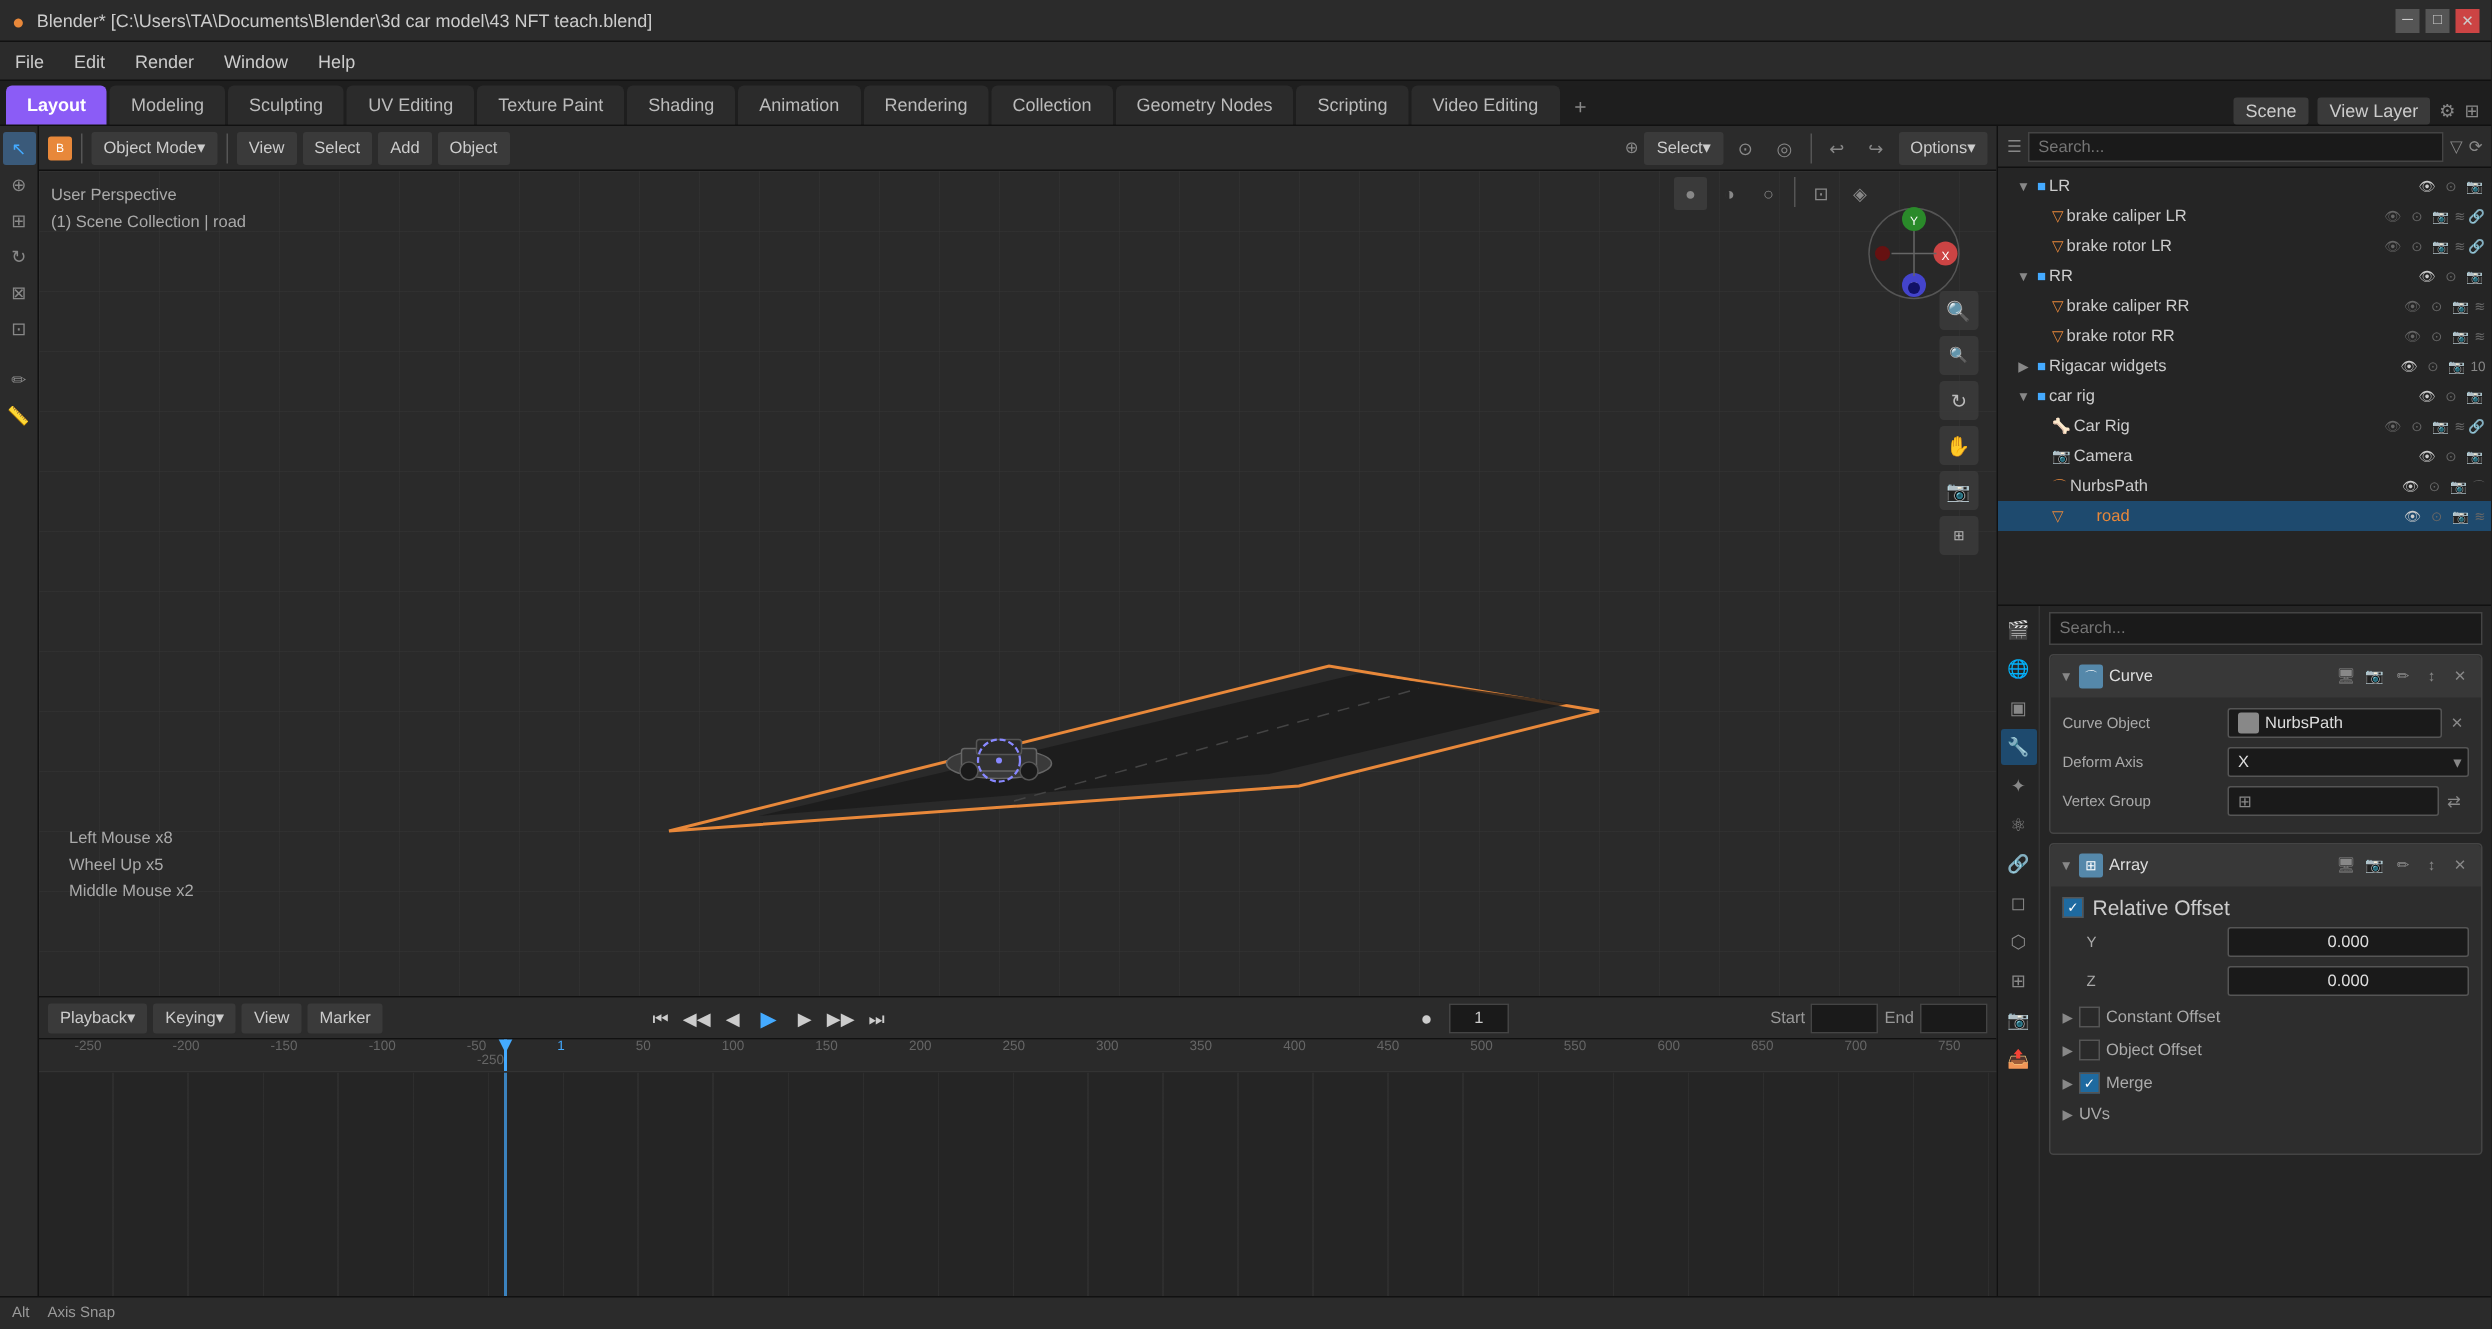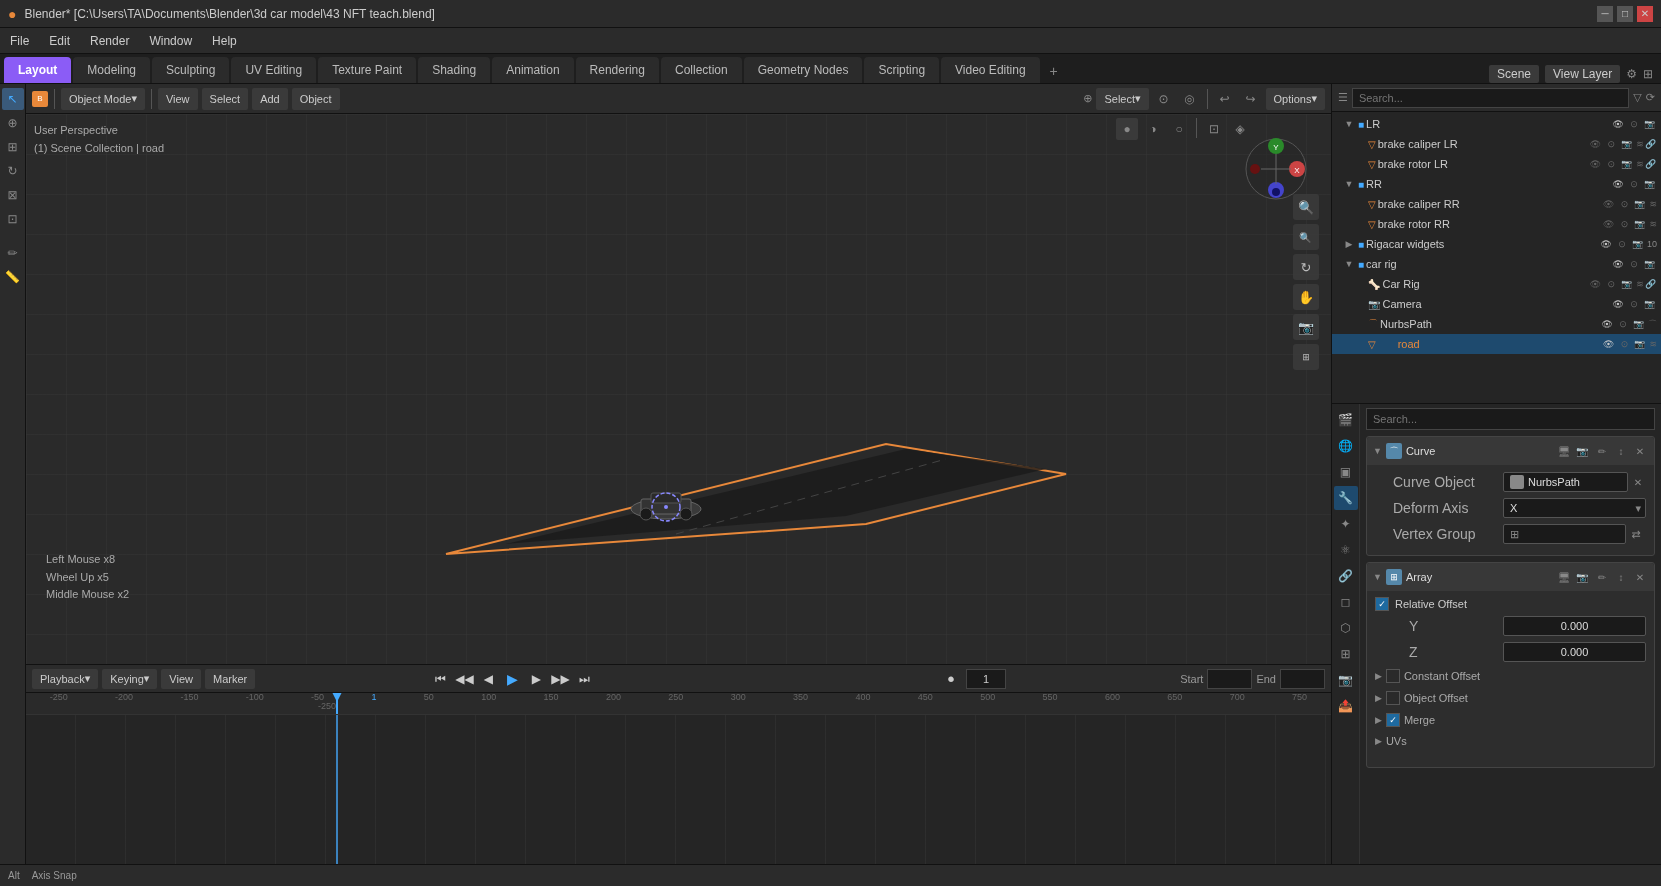--- a/index.html
+++ b/index.html
@@ -396,23 +396,22 @@
     }
     .mod-row {
       display: flex;
       align-items: center;
       margin-bottom: 4px;
       min-height: 22px;
     }
     .mod-label {
       width: 110px;
       color: #aaa;
-      font-size: 14px;
+      font-size: 10px;
       flex-shrink: 0;
-      margin-left: 18px;
     }
     .mod-value {
       flex: 1;
       background: #1a1a1a;
       border: 1px solid #555;
       color: #ddd;
       height: 20px;
       display: flex;
       align-items: center;
       padding: 0 6px;
@@ -1126,21 +1125,21 @@
               <span class="mod-action-icon">↕</span>
               <span class="mod-action-icon">✕</span>
             </div>
           </div>
           <div class="mod-body">
 
 
 
             <div class="mod-checkbox-row">
               <div class="mod-checkbox">✓</div>
-              <span style="font-size:11px;color:#ccc;text-align:right;">Relative Offset</span>
+              <span style="font-size:14px;color:#ccc;text-align:right;">Relative Offset</span>
             </div>
 
 
             <div class="mod-row">
               <span class="mod-label" style="padding-left:16px;">Y</span>
               <div class="mod-value mod-value-num">
                 <span>0.000</span>
               </div>
             </div>
 

